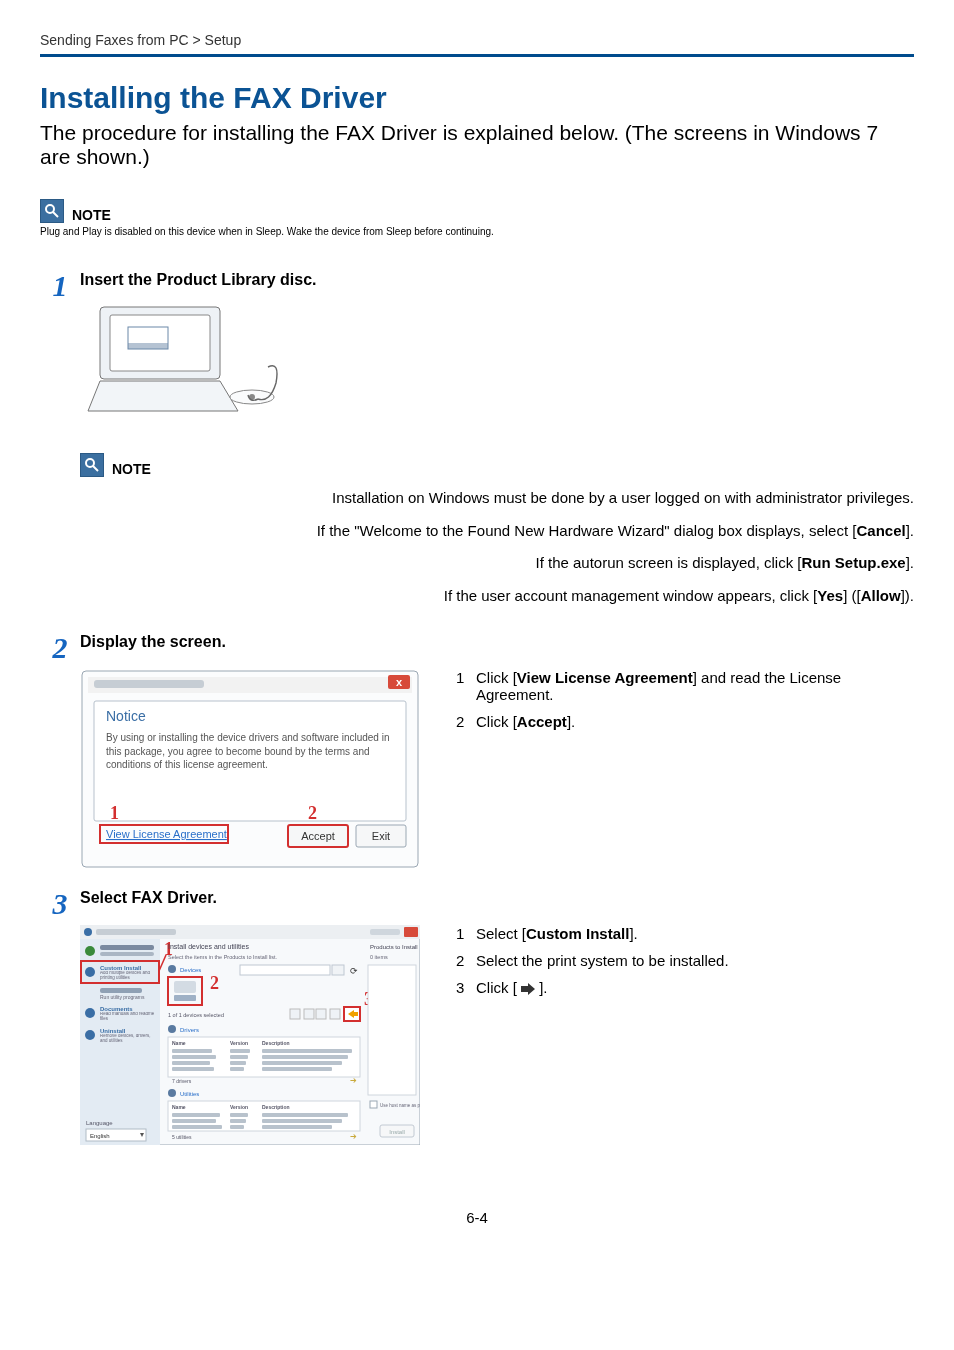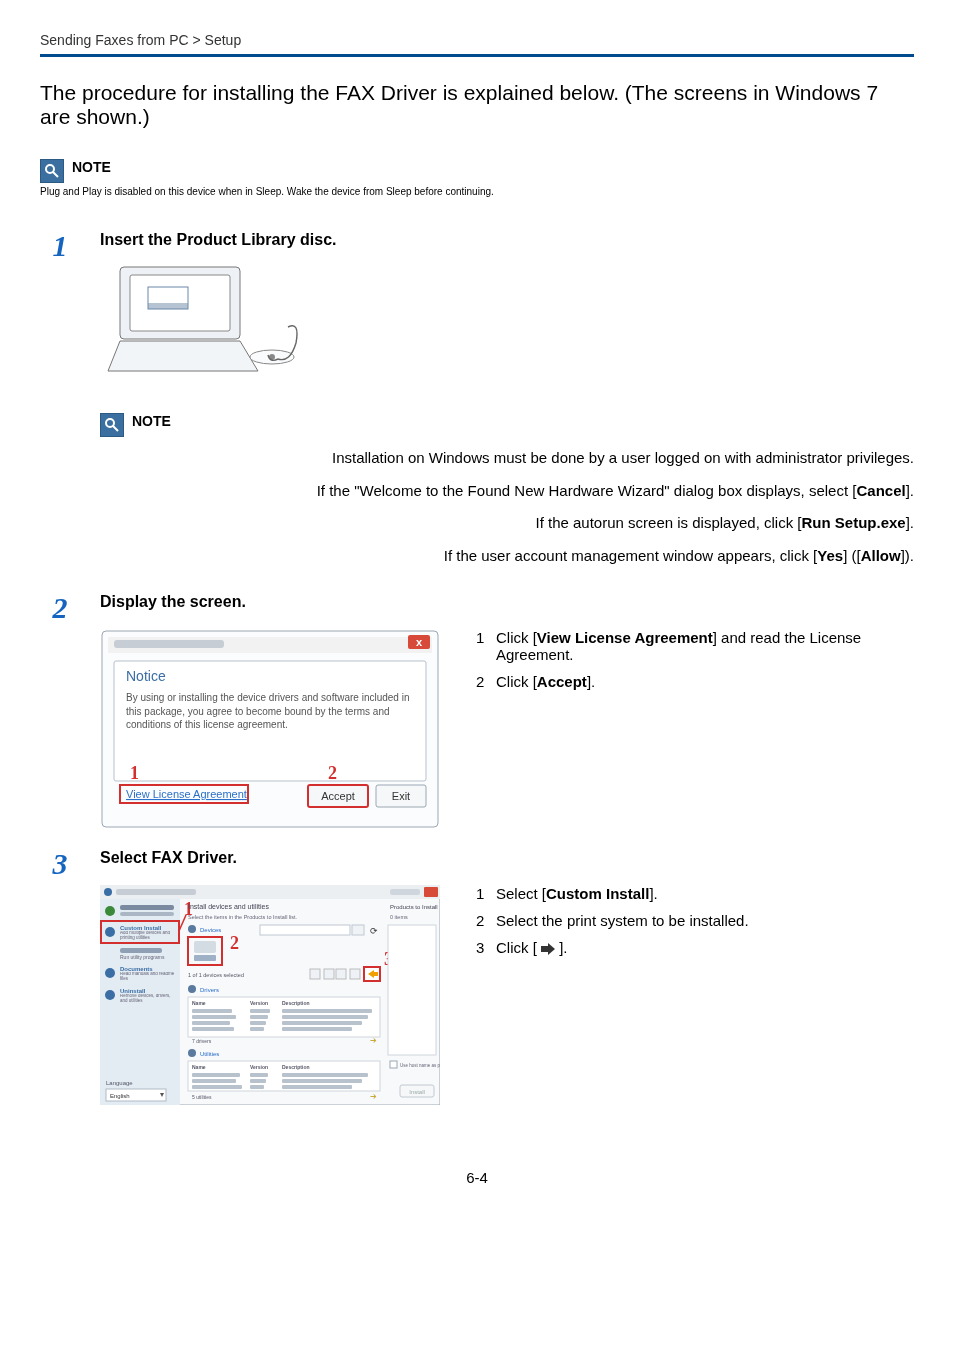--- a/index.html
+++ b/index.html
@@ -1,49 +1,50 @@
 <!DOCTYPE html>
 <html><head>
 <meta charset="utf-8">
 <style>
   html,body{margin:0;padding:0;background:#fff;font-family:Arial,Helvetica,sans-serif;color:#000;}
   .page{width:874px;margin:0 auto;padding:32px;}
   .crumb{font-size:14px;color:#333;margin-bottom:4px;}
   .hr{height:3px;background:#004b8d;margin:6px 0 24px 0;}
   h1{color:#0b5394;font-size:30px;font-weight:bold;margin:0 0 6px 0;}
   .intro{font-size:21px;color:#000;margin-bottom:30px;}
-  .note-bar{display:flex;align-items:flex-start;}
+  .note-bar{display:flex;align-items:flex-end;}
   .note-icon{width:22px;height:22px;background:#3b6fa0;border:1px solid #2b5a85;display:flex;align-items:center;justify-content:center;margin-right:8px;}
   .note-icon svg{display:block;}
   .note-label{font-weight:bold;font-size:14px;}
   .note-text{font-size:10px;margin:2px 0 32px 0;line-height:1.4;}
   .step-row{display:flex;align-items:flex-start;margin-top:16px;}
   .step-num{font-family:Georgia,"Times New Roman",serif;font-size:30px;font-style:italic;font-weight:bold;color:#1565c0;width:40px;text-align:center;line-height:1;}
   .step-head{font-size:16px;font-weight:bold;}
-  .step-body{flex:1;margin-left:20px;}
+  .step-body{flex:1;margin-left:0;}
   .laptop{margin-top:14px;}
   .inner-note{margin-top:26px;}
   .inner-note .para{font-size:15px;margin:10px 0;line-height:1.5;text-align:right;}
   .screenshot{margin-top:18px;}
   .twocol{display:flex;align-items:flex-start;}
   .twocol .left{flex:0 0 auto;}
   .twocol .right{flex:1;margin-left:36px;font-size:15px;}
   .olist{list-style:none;padding:0;margin:0;}
   .olist li{display:flex;margin-bottom:10px;}
   .olist li .n{width:20px;flex:0 0 20px;}
   .pageno{text-align:center;font-size:15px;margin-top:60px;color:#000;}
   .callout{font-family:Georgia,serif;font-weight:bold;font-size:18px;fill:#d32f2f;}
 </style>
 </head>
 <body>
 
 <div class="page">
   <div class="crumb">Sending Faxes from PC &gt; Setup</div>
   <div class="hr"></div>
 
+  <h1>Installing the FAX Driver</h1>
   <div class="intro">The procedure for installing the FAX Driver is explained below. (The screens in Windows 7 are shown.)</div>
 
   <div class="note-bar">
     <span class="note-icon">
       <svg width="16" height="16" viewBox="0 0 16 16">
           <circle cx="6" cy="6" r="4" fill="none" stroke="#fff" stroke-width="2"></circle>
           <line x1="9" y1="9" x2="14" y2="14" stroke="#fff" stroke-width="2"></line>
         </svg>
     </span>
     <span class="note-label">NOTE</span>

